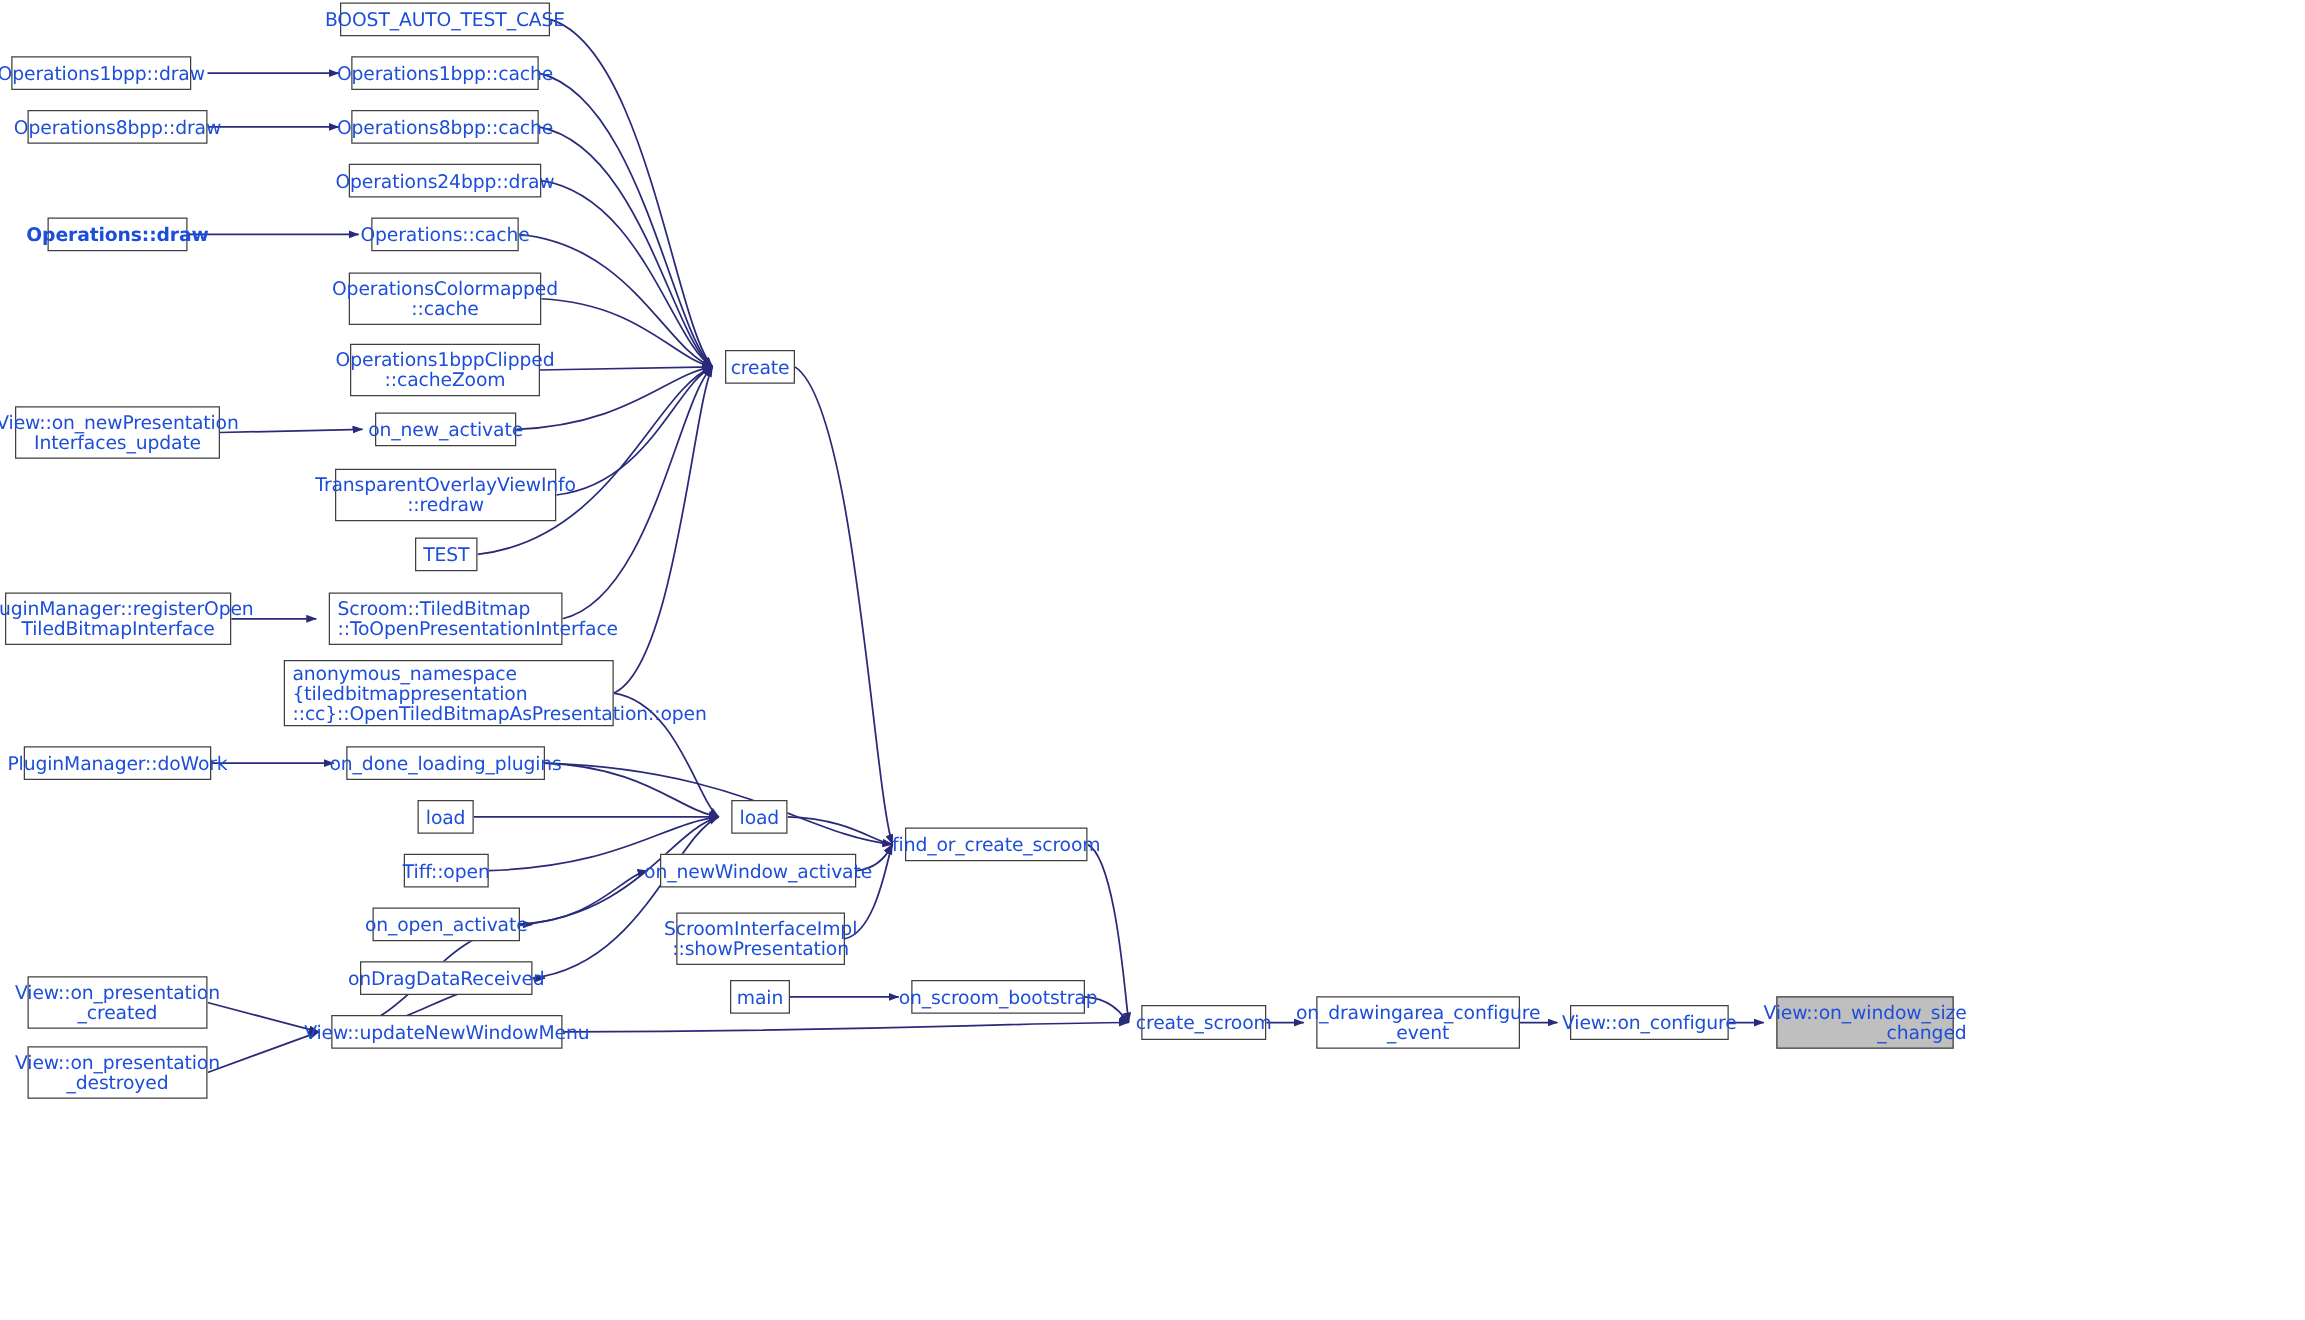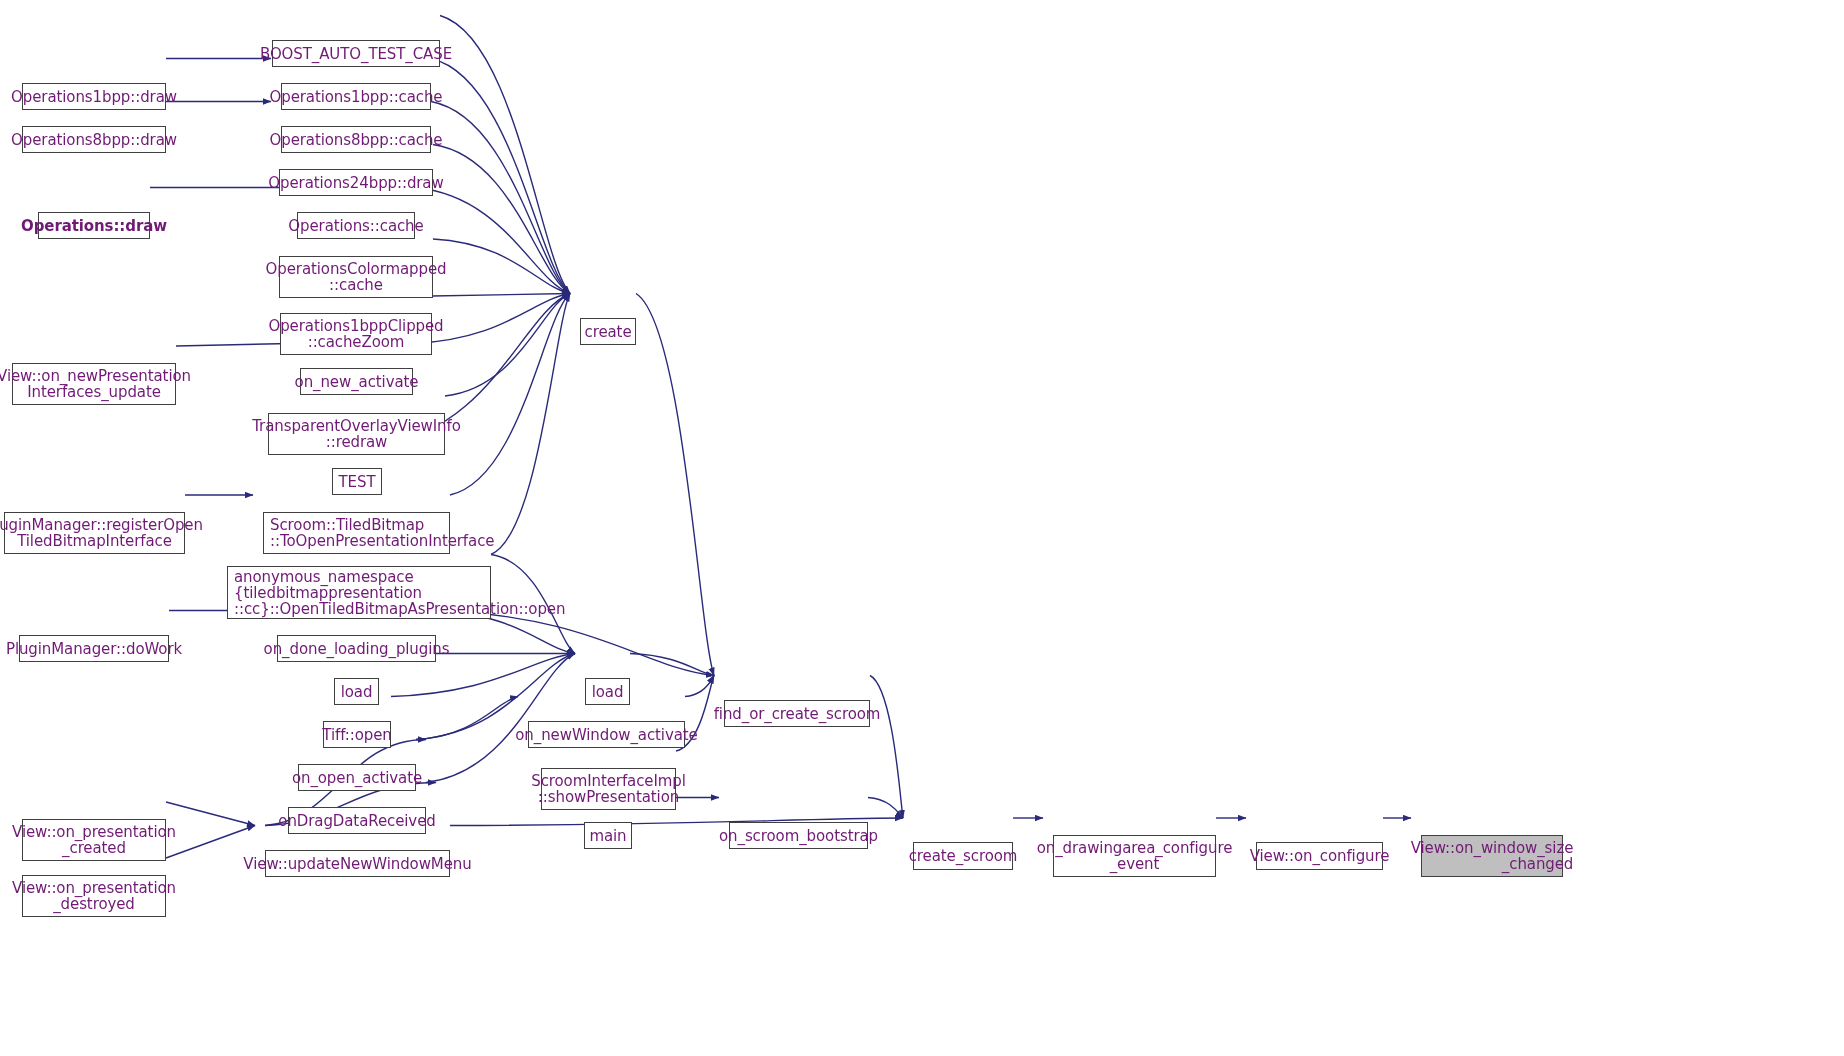--- a/index.html
+++ b/index.html
@@ -14,32 +14,31 @@
     height: 1056px;
     background: #ffffff;
     overflow: hidden;
     font-family: "DejaVu Sans", sans-serif;
   }
   .node {
     position: absolute;
     box-sizing: border-box;
     border: 1px solid #404040;
     background: #ffffff;
-    color: #701a75;
+    color: #1d4ed8;
     display: flex;
     align-items: center;
     justify-content: center;
     text-align: center;
     font-size: 15px;
     line-height: 16px;
     letter-spacing: -0.1px;
     white-space: pre-line;
     padding: 0 4px;
     z-index: 3;
-    margin-top: 38px;
   }
   .node.highlight {
     background: #bfbfbf;
     text-align: right;
   }
   .node.leftalign {
     justify-content: flex-start;
     text-align: left;
     padding-left: 6px;
   }
@@ -101,21 +100,21 @@
         <path d="M416,739.5 C508.4,732.62 536.96,663.82 575,653.5" fill="none" stroke="#2a2a7a" stroke-width="1.4" marker-end="url(#arrow)"></path>
         <path d="M426,782.5 C512.9,772.18 539.76,668.98 575,653.5" fill="none" stroke="#2a2a7a" stroke-width="1.4" marker-end="url(#arrow)"></path>
         <path d="M416,739.5 C477.05,736.06 495.92,701.66 518,696.5" fill="none" stroke="#2a2a7a" stroke-width="1.4" marker-end="url(#arrow)"></path>
         <path d="M1013,818 L1043,818" fill="none" stroke="#2a2a7a" stroke-width="1.4" marker-end="url(#arrow)"></path>
         <path d="M1216,818 L1246,818" fill="none" stroke="#2a2a7a" stroke-width="1.4" marker-end="url(#arrow)"></path>
         <path d="M1383,818 L1411,818" fill="none" stroke="#2a2a7a" stroke-width="1.4" marker-end="url(#arrow)"></path>
       </g>
   </svg>
   <div id="node-layer">
       <div class="node" style="left: 272px; top: 2px; width: 168px; height: 27px;">BOOST_AUTO_TEST_CASE</div>
-      <div class="node" style="left: 22px; top: 45px; width: 144px; height: 27px;">Operations1bpp::draw</div>
+      <div class="node" style="left: 9px; top: 45px; width: 144px; height: 27px;">Operations1bpp::draw</div>
       <div class="node" style="left: 281px; top: 45px; width: 150px; height: 27px;">Operations1bpp::cache</div>
       <div class="node" style="left: 22px; top: 88px; width: 144px; height: 27px;">Operations8bpp::draw</div>
       <div class="node" style="left: 281px; top: 88px; width: 150px; height: 27px; text-align: right;">Operations8bpp::cache</div>
       <div class="node" style="left: 279px; top: 131px; width: 154px; height: 27px;">Operations24bpp::draw</div>
       <div class="node" style="left: 38px; top: 174px; width: 112px; height: 27px; font-weight: bold;">Operations::draw</div>
       <div class="node" style="left: 297px; top: 174px; width: 118px; height: 27px;">Operations::cache</div>
       <div class="node" style="left: 279px; top: 218px; width: 154px; height: 42px;">OperationsColormapped
 ::cache</div>
       <div class="node" style="left: 280px; top: 275px; width: 152px; height: 42px;">Operations1bppClipped
 ::cacheZoom</div>

